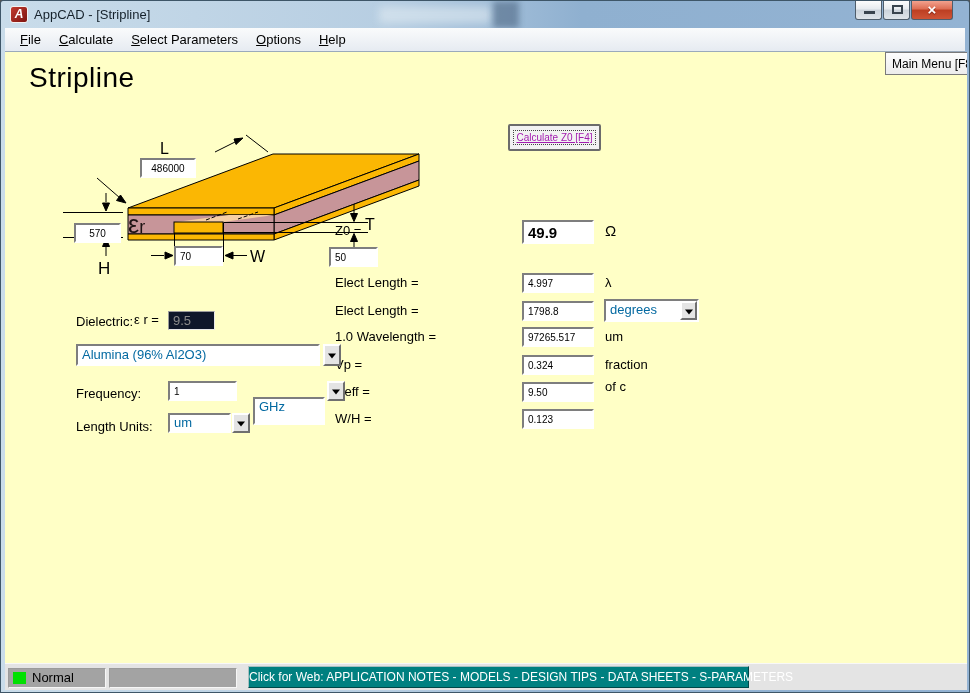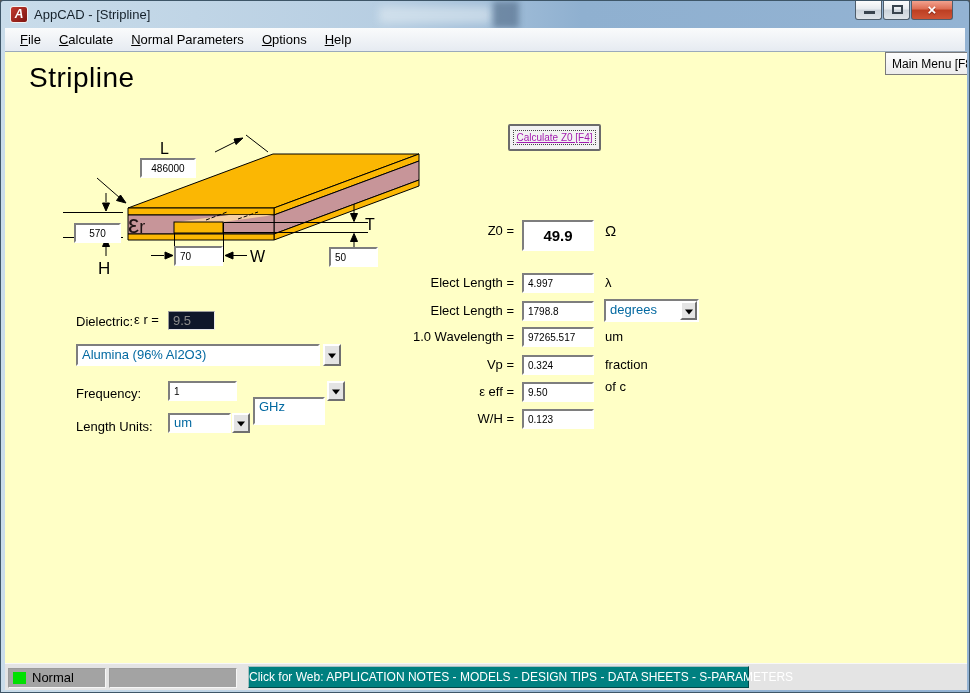--- a/index.html
+++ b/index.html
@@ -78,23 +78,23 @@
   
   .calc-btn {
     position:absolute; left:503px; top:72px; width:93px; height:27px;
     background:#F2F2F2; border:2px solid #6B6B6B; border-radius:2px;
     cursor:pointer; display:flex; align-items:center; justify-content:center;
   }
   .calc-btn .focus-rect { border:1px dotted #444; font-size:10px; color:#a21caf; padding:1px 2px; white-space:nowrap;text-decoration:underline; }
 
   
   .res-row { position:absolute; left:0; height:22px; }
-  .res-label { position:absolute; left:330px; width:179px; text-align:right; font-size:13px; color:#000; line-height:22px; }
+  .res-label { position:absolute; left:330px; width:179px; text-align:left; font-size:13px; color:#000; line-height:22px; }
   .res-input { position:absolute; left:517px; top:1px; width:72px; height:20px; }
-  .res-input.big { top:0; height:31px; font-weight:bold; font-size:15px; text-align:center; }
+  .res-input.big { top:0; height:24px; font-weight:bold; font-size:15px; }
   .res-suffix { position:absolute; left:600px; font-size:13px; color:#000; line-height:22px; }
   .res-suffix.sym { font-size:15px; }
 
   
   .combo {
     position:absolute; border:2px solid; border-color:#7E7E7E #FFFFFF #FFFFFF #7E7E7E;
     background:#fff; display:flex;
   }
   .combo-text { flex:1; font-size:13px; color:#0369a1; padding:1px 4px; white-space:nowrap; overflow:hidden; }
   .combo-btn {
@@ -163,21 +163,21 @@
       </div>
       <div class="cap-btn cap-close">
         <span class="glyph-close">×</span>
       </div>
     </div>
   </div>
 
   <div class="menubar">
     <span class="menu-item">File</span>
     <span class="menu-item">Calculate</span>
-    <span class="menu-item">Normal Parameters</span>
+    <span class="menu-item">Select Parameters</span>
     <span class="menu-item">Options</span>
     <span class="menu-item">Help</span>
   </div>
 
   <div class="content">
 
     <div class="page-title">Stripline</div>
 
     <button class="mainmenu-btn">Main Menu [F8</button>
 

